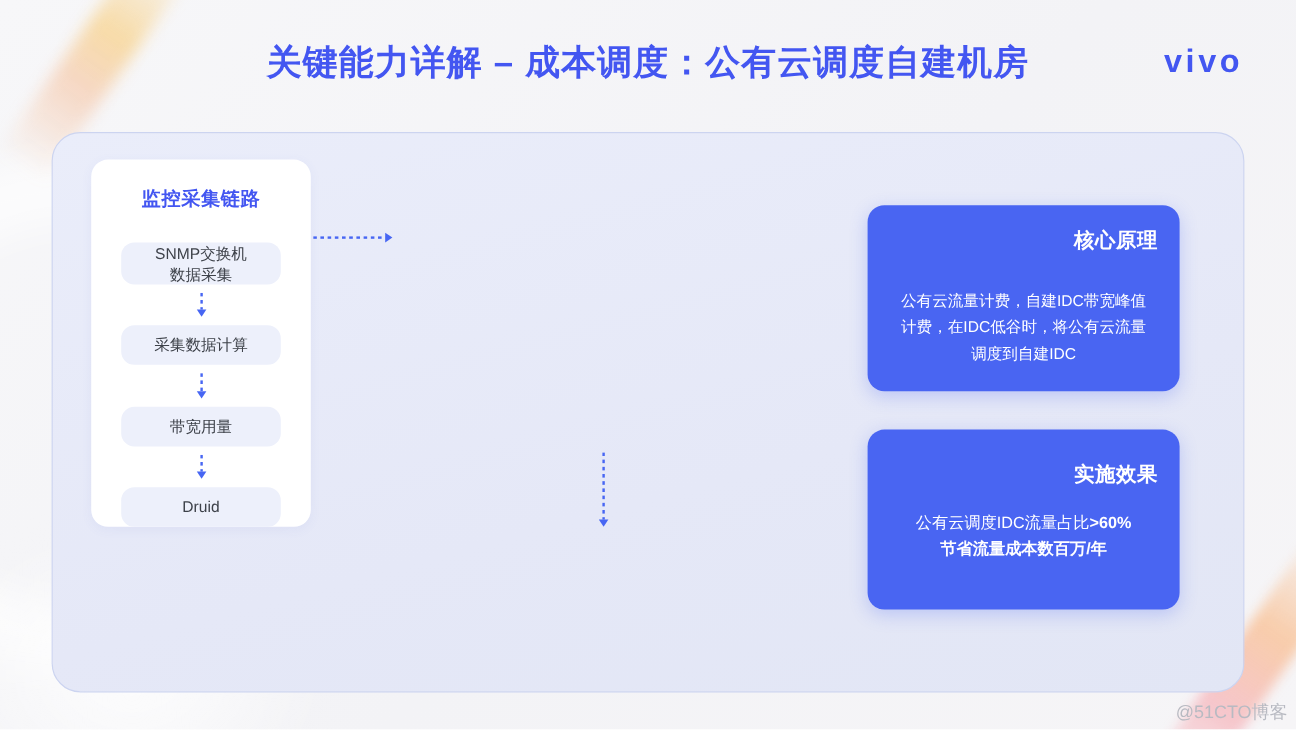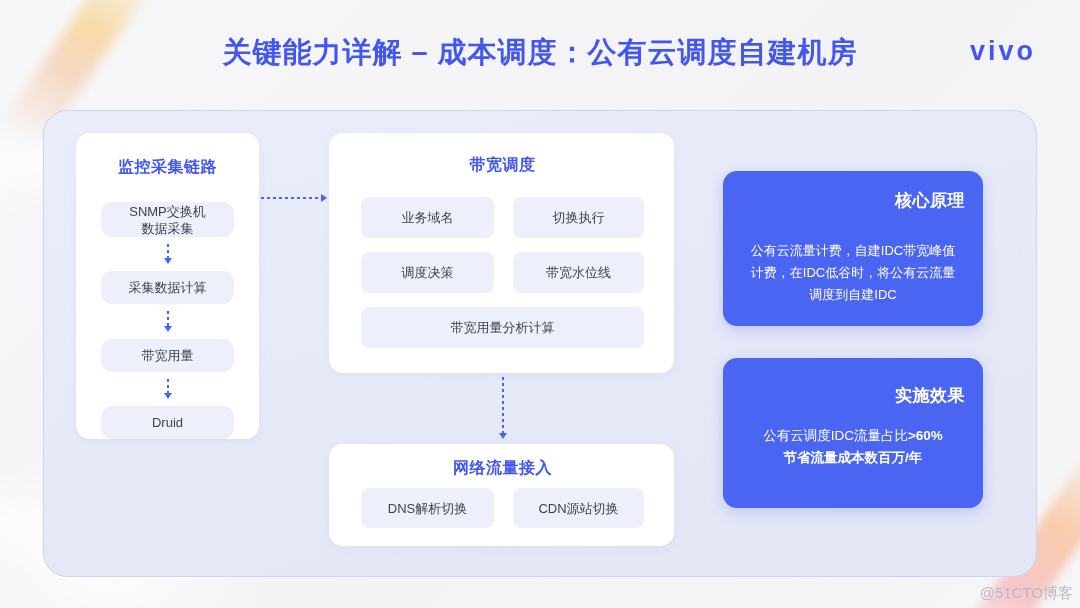--- a/index.html
+++ b/index.html
@@ -159,43 +159,26 @@
           <div class="head"></div>
         </div>
       <div class="node">Druid</div>
     </div>
 
     <div class="arrow-h">
         <div class="line"></div>
         <div class="head"></div>
       </div>
 
-    <div class="card card2">
-      <div class="card-title">带宽调度</div>
-      <div class="grid">
-        <div class="node">业务域名</div>
-        <div class="node">切换执行</div>
-        <div class="node">调度决策</div>
-        <div class="node">带宽水位线</div>
-        <div class="node wide">带宽用量分析计算</div>
-      </div>
-    </div>
 
     <div class="arrow-v arrow-mid">
         <div class="line"></div>
         <div class="head"></div>
       </div>
 
-    <div class="card card3">
-      <div class="card-title">网络流量接入</div>
-      <div class="row">
-        <div class="node">DNS解析切换</div>
-        <div class="node">CDN源站切换</div>
-      </div>
-    </div>
 
     <div class="bluepanel bp1">
       <div class="bp-title">核心原理</div>
       <div class="bp-body">
         <span class="bp-line">公有云流量计费，自建IDC带宽峰值</span>
         <span class="bp-line">计费，在IDC低谷时，将公有云流量</span>
         <span class="bp-line">调度到自建IDC</span>
       </div>
     </div>
 

